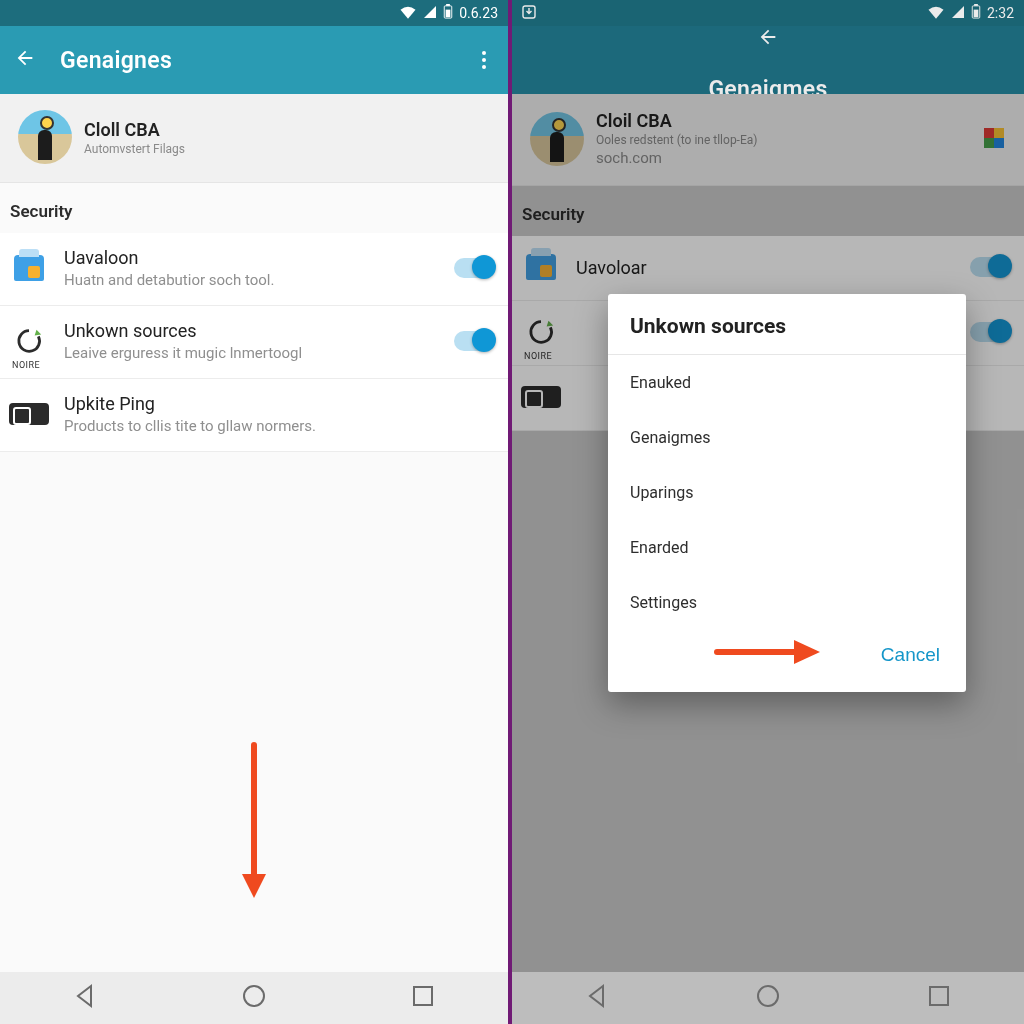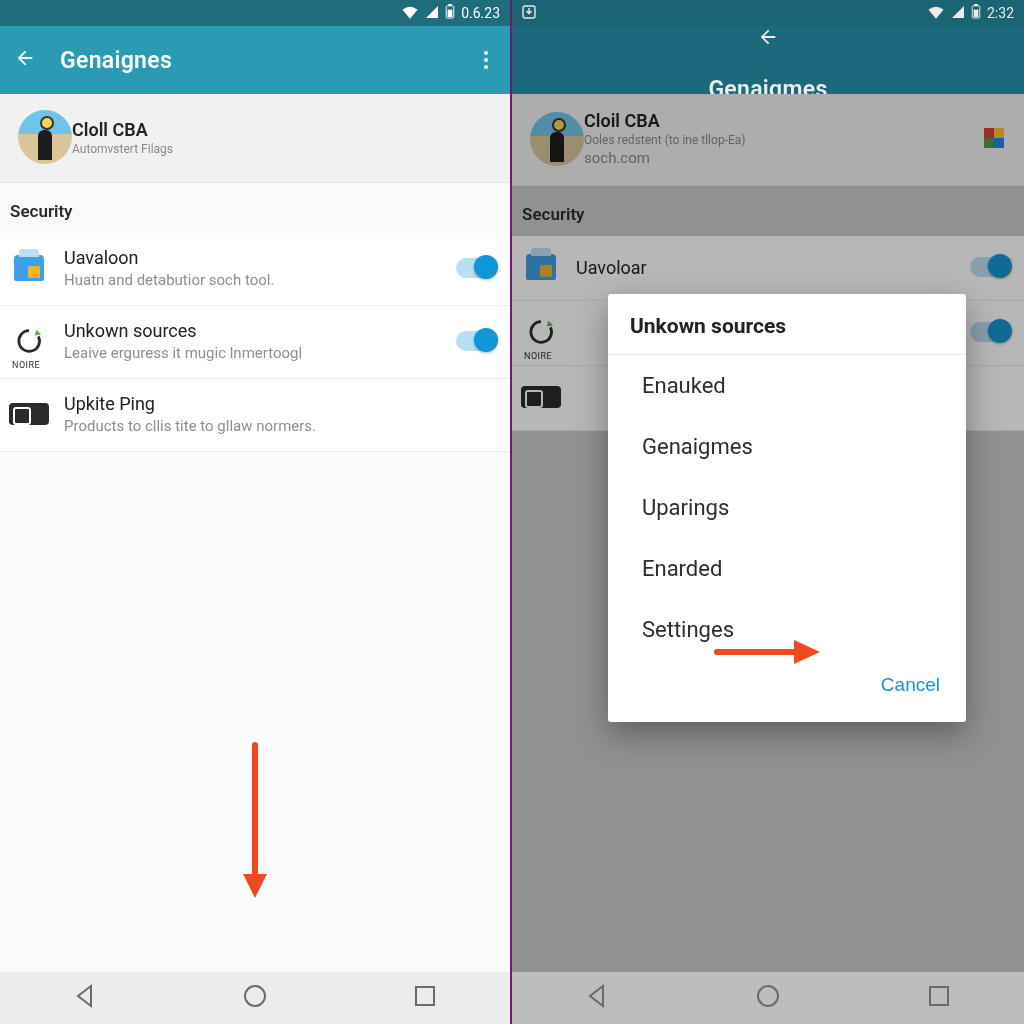--- a/index.html
+++ b/index.html
@@ -1,35 +1,35 @@
 <!DOCTYPE html>
 <html><head>
 <meta charset="utf-8">
 <style>
   * { box-sizing: border-box; margin: 0; padding: 0; }
   html, body { width: 1024px; height: 1024px; font-family: Roboto, "Helvetica Neue", Arial, sans-serif; background:#fff; }
   .screens { display:flex; width:1024px; height:1024px; }
-  .phone { width:512px; height:1024px; position:relative; overflow:hidden; background:#fafafa; border-right:2px solid #701a75; }
+  .phone { width:512px; height:1024px; position:relative; overflow:hidden; background:#fafafa; border-right:4px solid #701a75; }
   .phone:last-child { border-right:none; }
 
   
   .statusbar { height:26px; background:#1d6d7d; color:#fff; display:flex; align-items:center; justify-content:flex-end; padding:0 10px; font-size:14px; gap:6px; }
   .statusbar .left-icons { margin-right:auto; display:flex; gap:4px; }
   .sb-icon { display:inline-block; }
 
   
   .appbar { height:68px; background:#2a9bb3; color:#fff; display:flex; align-items:center; padding:0 14px; gap:24px; }
   .appbar.dark { background:#1f7286; }
   .appbar .title { font-size:23px; font-weight:600; letter-spacing:.3px; }
   .appbar .ovf { margin-left:auto; display:flex; flex-direction:column; gap:3px; padding:8px; }
   .appbar .ovf span { width:4px; height:4px; border-radius:50%; background:#fff; }
   .back-arrow svg { width:22px; height:22px; fill:#fff; }
 
   
-  .profile { display:flex; align-items:center; gap:0; padding:16px 18px 18px; background:#f1f1f1; border-bottom:1px solid #e5e5e5; }
+  .profile { display:flex; align-items:center; gap:12px; padding:16px 18px 18px; background:#f1f1f1; border-bottom:1px solid #e5e5e5; }
   .avatar { width:54px; height:54px; border-radius:50%; background:linear-gradient(#6ec5e6 45%, #d9c79a 45%); position:relative; overflow:hidden; flex:0 0 auto; display:flex; align-items:flex-end; justify-content:center; }
   .avatar::after { content:""; width:14px; height:30px; background:#1c1c1c; border-radius:6px 6px 0 0; margin-bottom:4px; }
   .avatar .sun { position:absolute; top:6px; left:22px; width:14px; height:14px; background:#ffd34d; border-radius:50%; border:2px solid #333; }
   .profile .texts { display:flex; flex-direction:column; gap:2px; }
   .profile .name { font-size:18px; font-weight:600; color:#222; }
   .profile .sub  { font-size:12px; color:#8a8a8a; }
   .profile .sub2 { font-size:15px; color:#8a8a8a; }
   .play-logo { margin-left:auto; width:22px; height:22px; }
   .play-logo .q { width:10px; height:10px; float:left; }
 
@@ -69,21 +69,21 @@
 
   
   .phone.dimmed { background:#9e9e9e; }
   .phone.dimmed .profile,
   .phone.dimmed .list,
   .phone.dimmed .section-header { filter:brightness(.78) grayscale(.05); }
   .scrim { position:absolute; inset:0; background:rgba(0,0,0,.08); }
 
   .dialog { position:absolute; left:96px; top:294px; width:358px; background:#fff; border-radius:3px; box-shadow:0 12px 32px rgba(0,0,0,.35); padding-bottom:8px; }
   .dialog .dlg-title { font-size:21px; font-weight:700; color:#222; padding:20px 22px 16px; border-bottom:1px solid #e6e6e6; }
-  .dialog .dlg-item { font-size:22px; color:#2e2e2e; padding:18px 34px; }
+  .dialog .dlg-item { font-size:16px; color:#2e2e2e; padding:18px 22px; }
   .dialog .dlg-actions { display:flex; justify-content:flex-end; padding:6px 22px 10px; }
   .dialog .dlg-cancel { font-size:19px; font-weight:500; color:#1596c9; background:none; border:none; padding:8px 4px; }
 
   .dimmed .appbar { background:#1f7286;flex-direction:column; }
 </style>
 </head>
 <body>
 
 <div class="screens">
 

